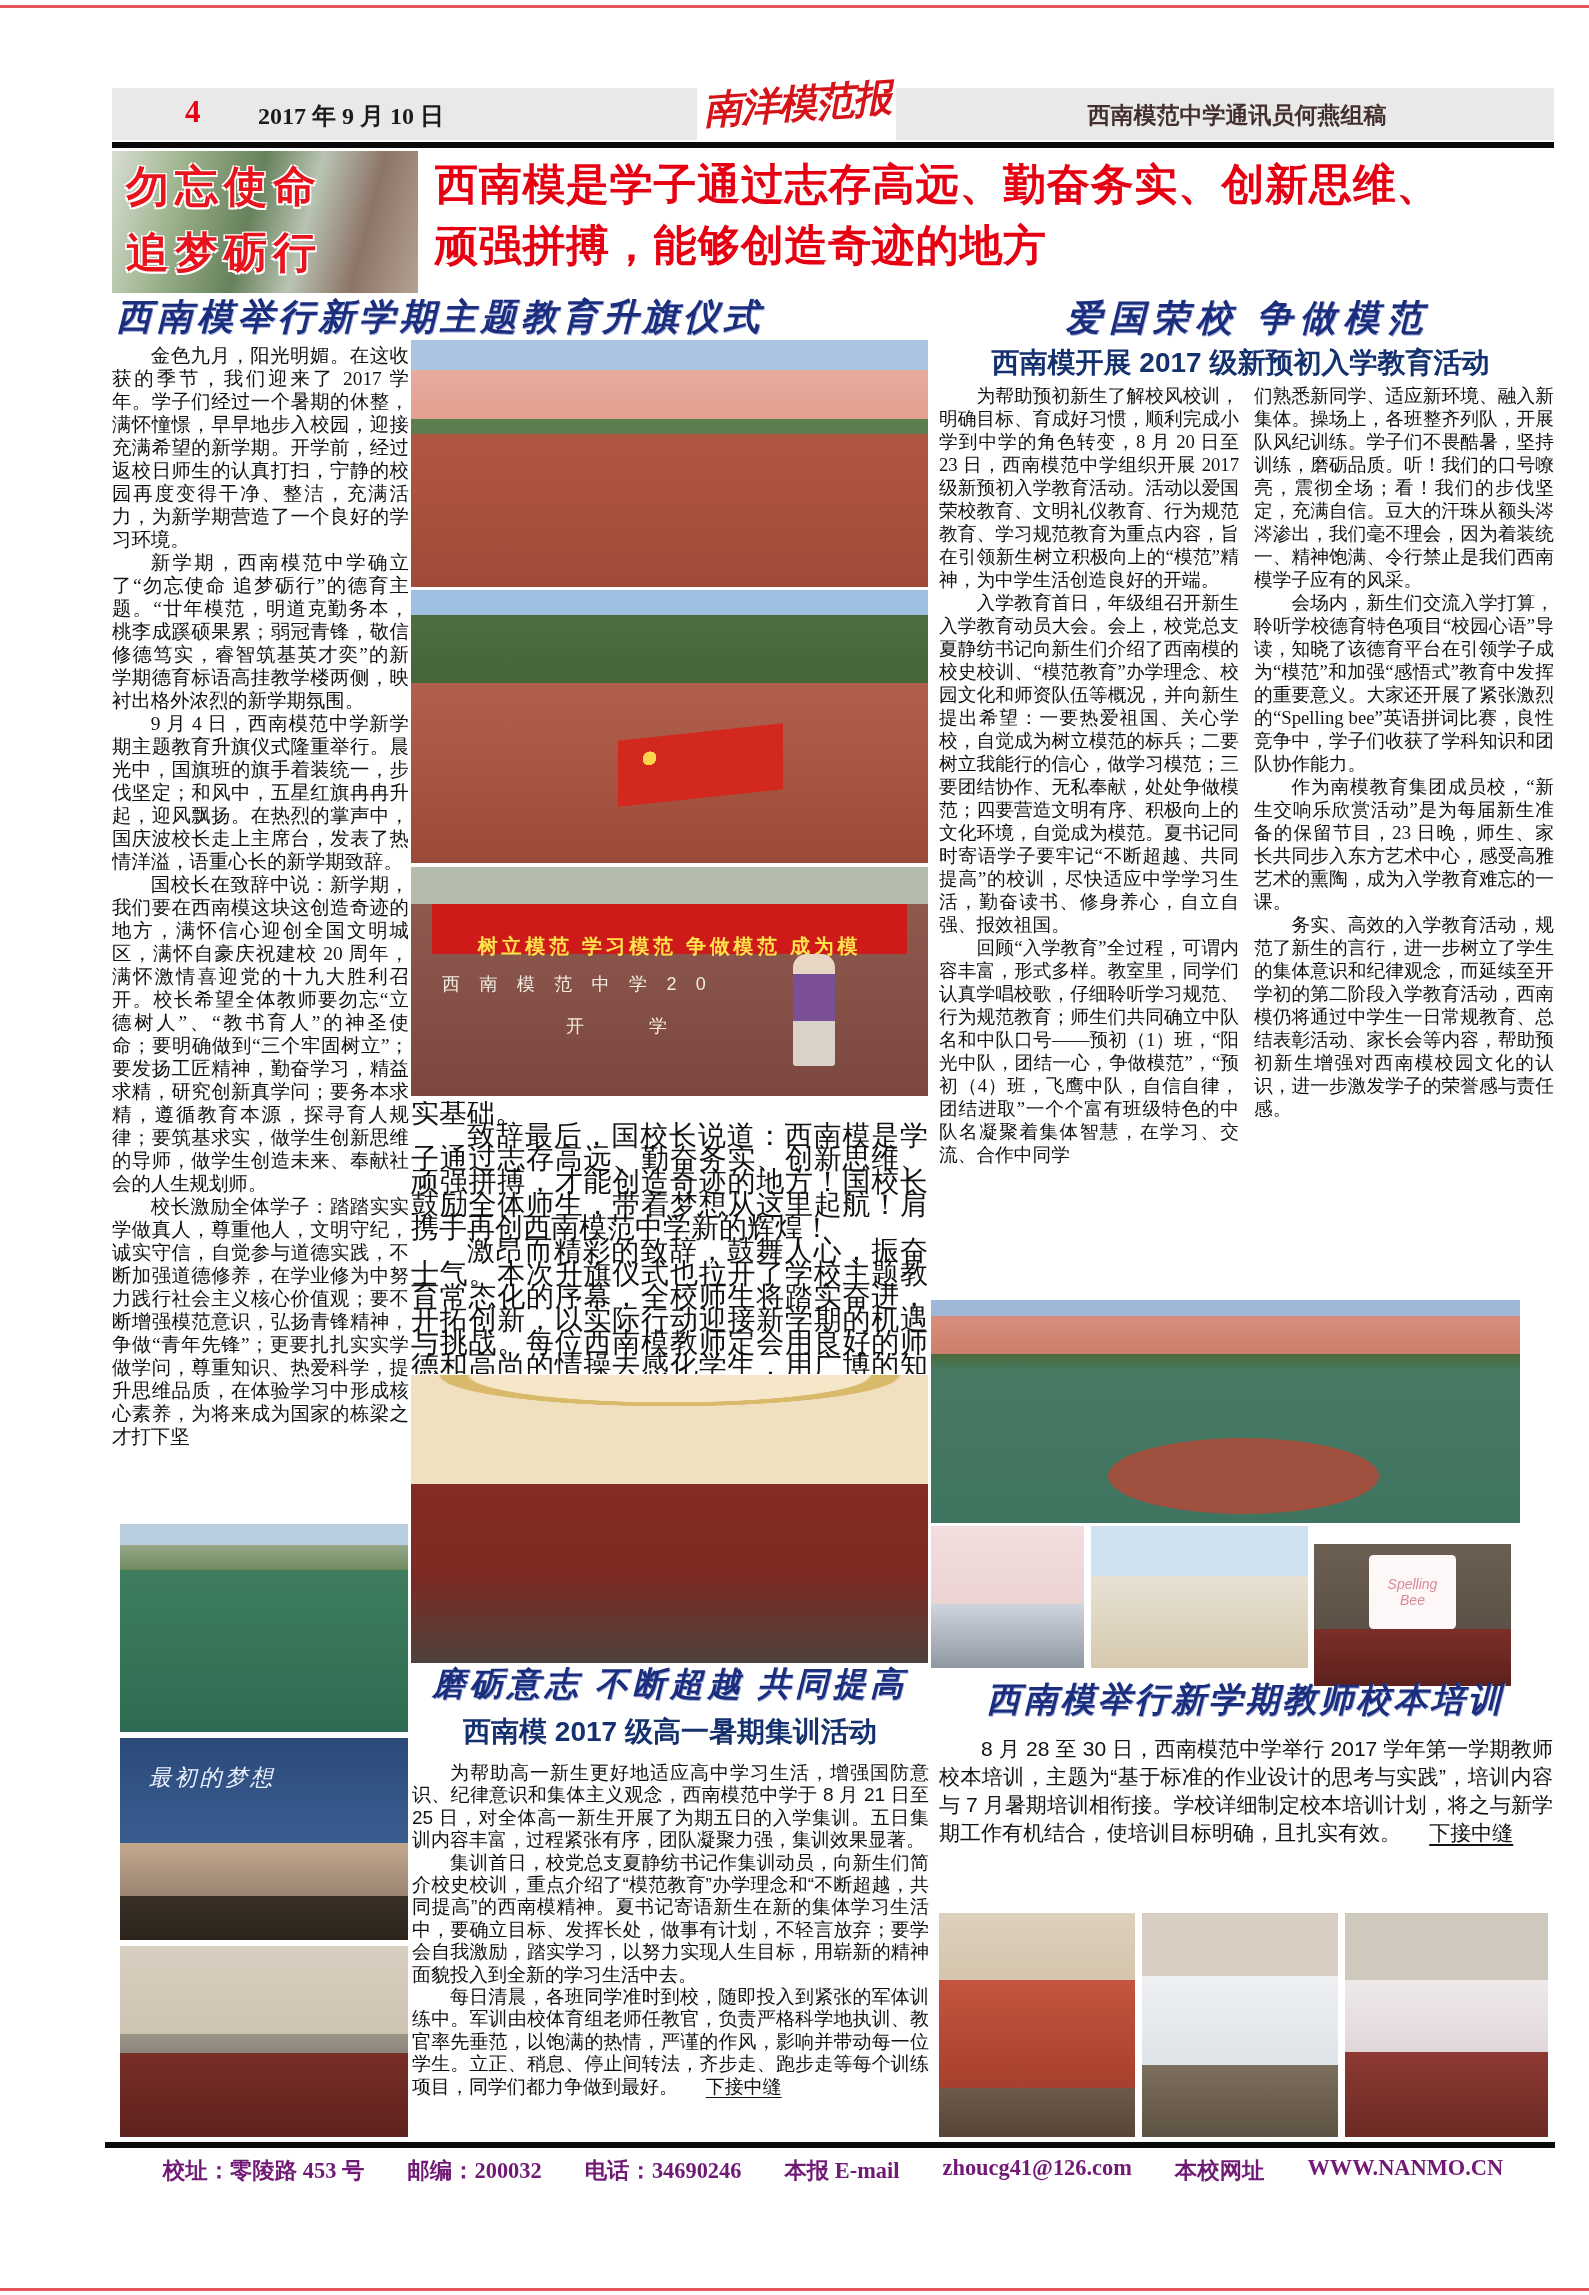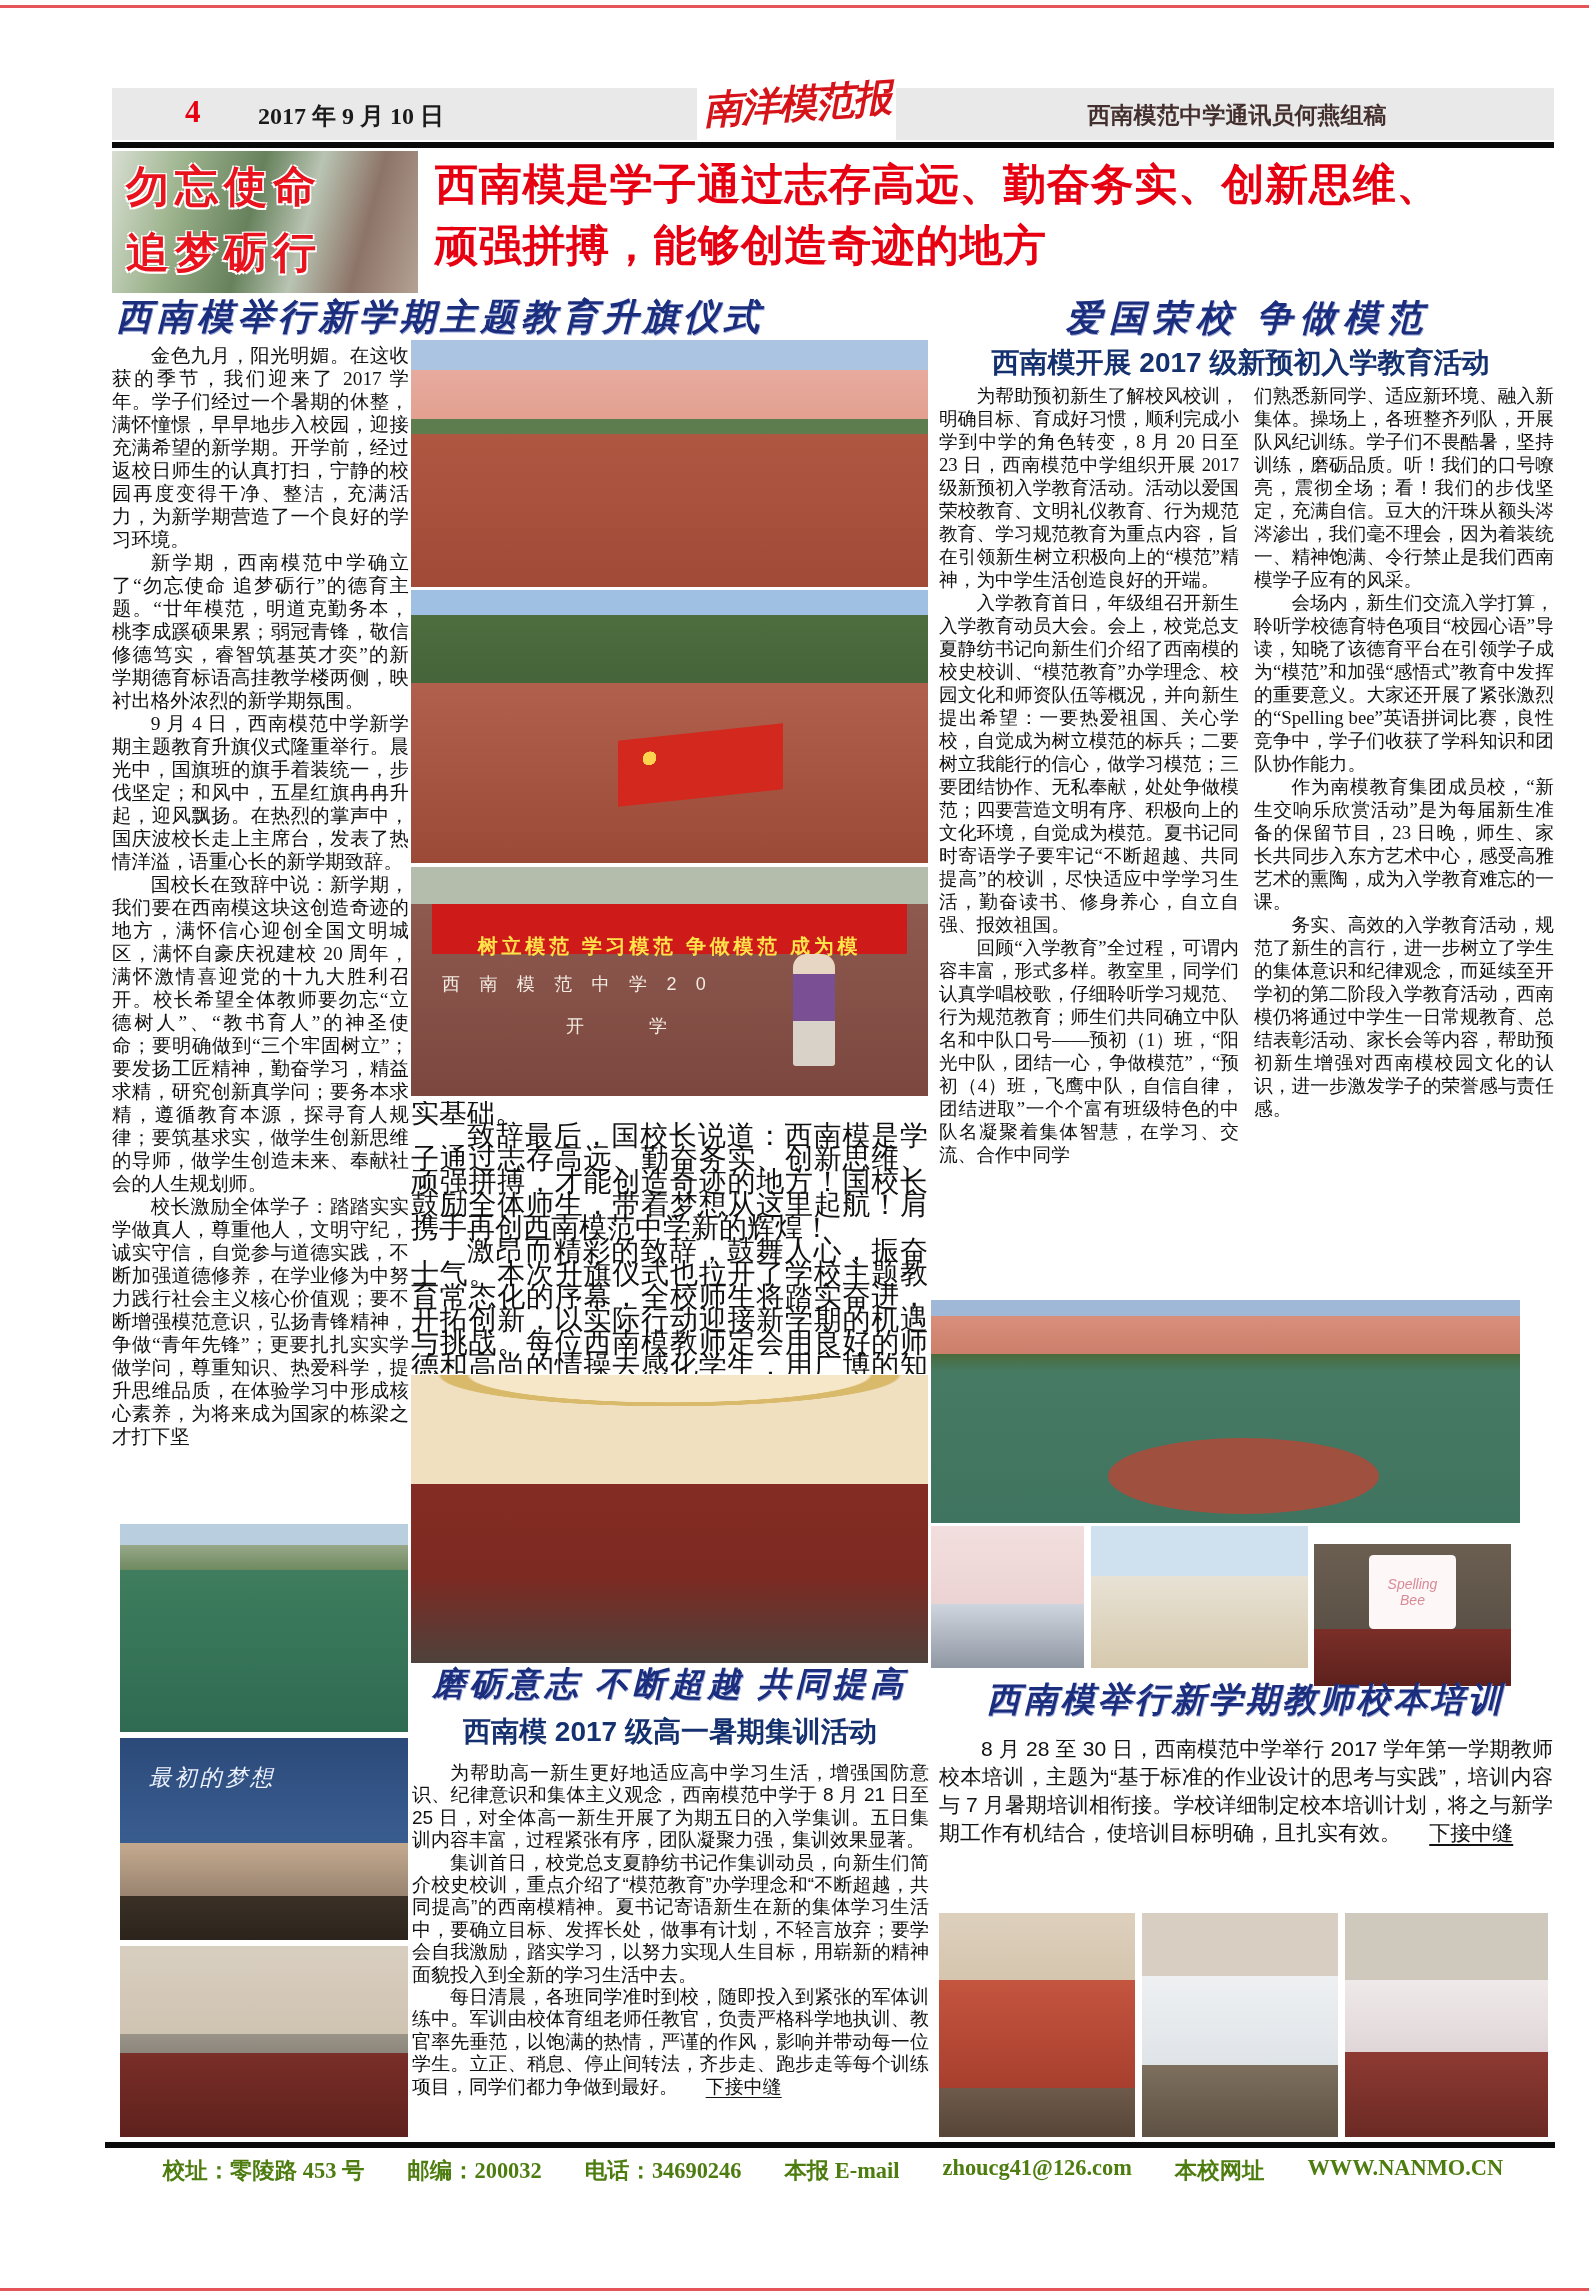--- a/index.html
+++ b/index.html
@@ -97,21 +97,21 @@
      display:flex;flex-direction:column;align-items:center;justify-content:center;color:#d98a96;
      font-family:"Liberation Sans","DejaVu Sans",sans-serif;font-size:14px;font-style:italic;line-height:16.4px;}
   .ph-t{top:1913px;height:224px;}
   .ph-t1{left:939px;width:196px;background:linear-gradient(#ddd0bd 0%,#d5c5ae 30%,#c4553f 30%,#a83f2e 78%,#6e5a4a 78%,#564538 100%);}
   .ph-t2{left:1142px;width:196px;background:linear-gradient(#d8cfc2 0%,#d8cfc2 28%,#eef0f2 28%,#dfe4e8 68%,#7d6f5e 68%,#5e5244 100%);}
   .ph-t3{left:1345px;width:203px;background:linear-gradient(#cfc8bd 0%,#cfc8bd 30%,#efe9ea 30%,#e0d6d8 62%,#8e3a32 62%,#6b2a24 100%);}
 
   
   .foot-rule{position:absolute;left:105px;top:2142px;width:1450px;height:6px;background:#0a0a0a;}
   .footer{position:absolute;left:112px;top:2155px;width:1442px;display:flex;justify-content:center;gap:43px;
-          font-size:22.4px;font-weight:bold;color:#4d7c0f;}
+          font-size:22.4px;font-weight:bold;color:#701a75;}
   .footer span{white-space:nowrap;}
 </style>
 </head>
 <body>
 
 <div class="page">
 
   <div class="edge-line" style="top:4.5px;"></div>
   <div class="edge-line" style="top:2288px;"></div>
 

